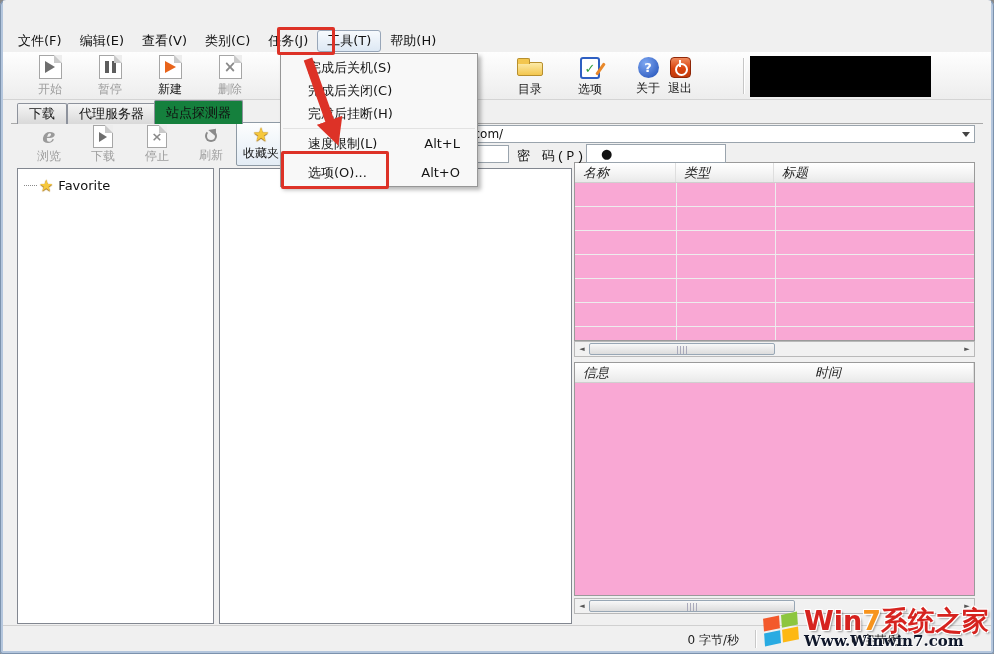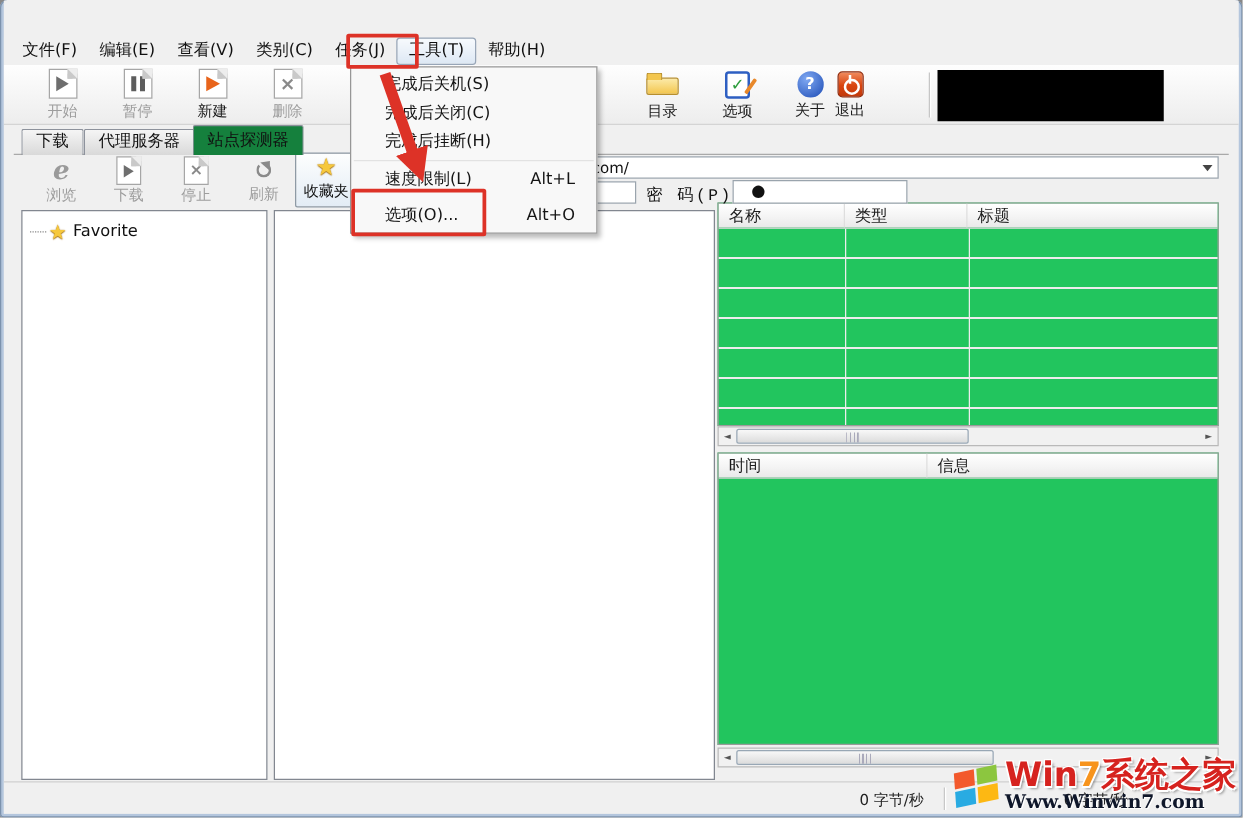--- a/index.html
+++ b/index.html
@@ -109,21 +109,21 @@
 
   
   .panel { position:absolute; background:#fff; border:1px solid #828790; }
   .tree-panel { left:14px; top:168px; width:197px; height:456px; }
   .browser-panel { left:216px; top:168px; width:353px; height:456px; }
   .tree-item { display:flex; align-items:center; padding:7px 0 0 6px; font-size:13px; color:#111; }
   .tree-item .dots { width:13px; border-top:1px dotted #8a8a8a; margin-right:2px; }
   .tree-item .star { font-size:16px; margin-right:5px; }
 
   
-  .rtable { position:absolute; left:571px; width:401px; background:#22c55e; border:1px solid #9a9a9a; }
+  .rtable { position:absolute; left:571px; width:401px; background:#f9a8d4; border:1px solid #9a9a9a;font-style:italic; }
   .upper { top:162px; height:179px; }
   .lower { top:362px; height:234px; }
   .thead { display:flex; height:20px; background:linear-gradient(#ffffff,#f4f4f4 55%,#e9e9e9);
            border-bottom:1px solid #cfcfcf; font-size:13px; color:#1c1c1c; }
   .th { padding:1px 0 0 8px; border-right:1px solid #dedede; }
   .tbody-grid { position:absolute; left:0; right:0; top:20px; bottom:0;
            background:repeating-linear-gradient(to bottom, transparent 0 23px, #ededed 23px 24px); }
   .colline { position:absolute; top:20px; bottom:0; width:1px; background:#ededed; }
 
   
@@ -295,22 +295,22 @@
     </div>
 
     <div class="hscroll hs1">
       <span class="hs-arrow left">◄</span>
       <div class="hs-thumb" style="left:14px;width:186px"></div>
       <span class="hs-arrow right">►</span>
     </div>
 
     <div class="rtable lower">
       <div class="thead">
+        <div class="th" style="flex:1;border-right:none">信息</div>
         <div class="th" style="width:167px">时间</div>
-        <div class="th" style="flex:1;border-right:none">信息</div>
       </div>
     </div>
 
     <div class="hscroll hs2">
       <span class="hs-arrow left">◄</span>
       <div class="hs-thumb" style="left:14px;width:206px"></div>
       <span class="hs-arrow right">►</span>
     </div>
 
     <div class="statusbar">

